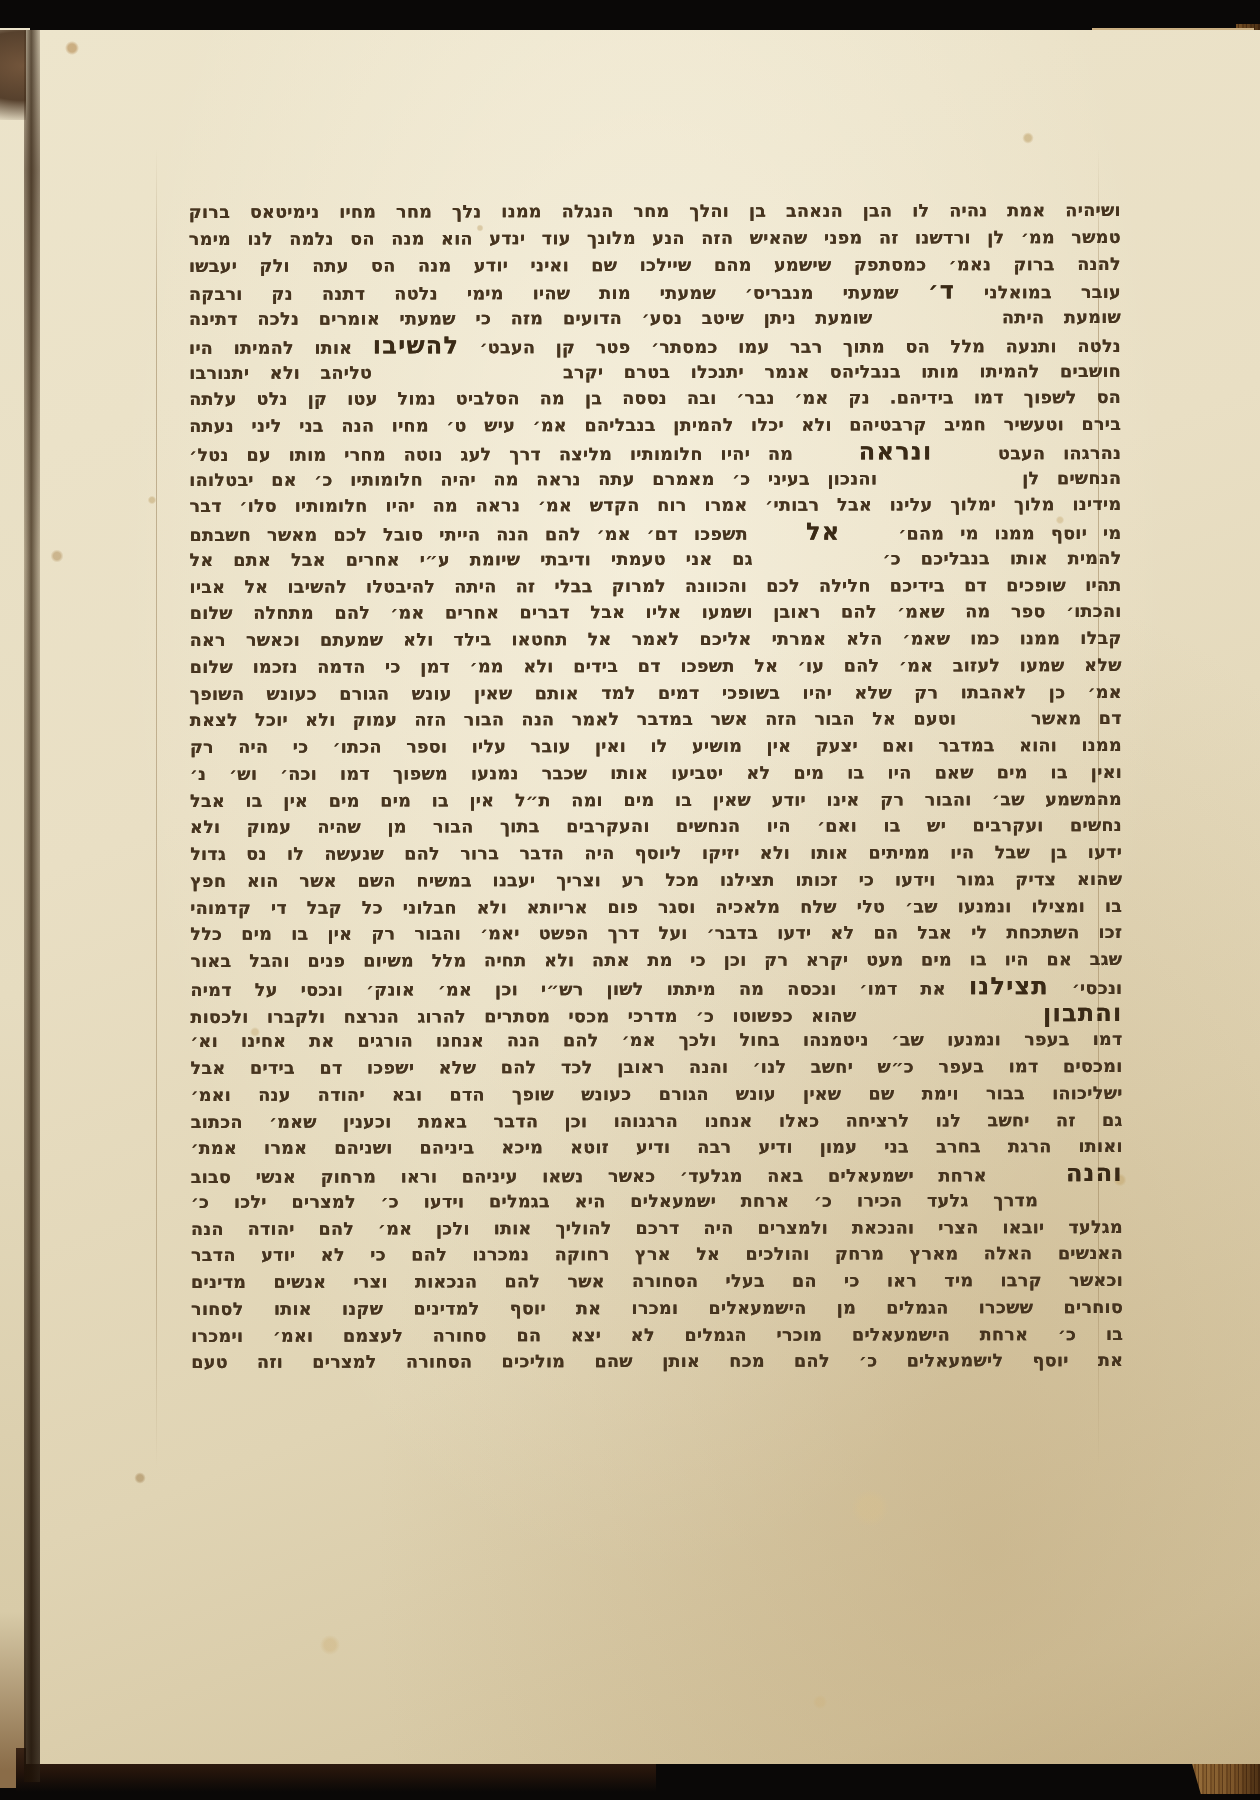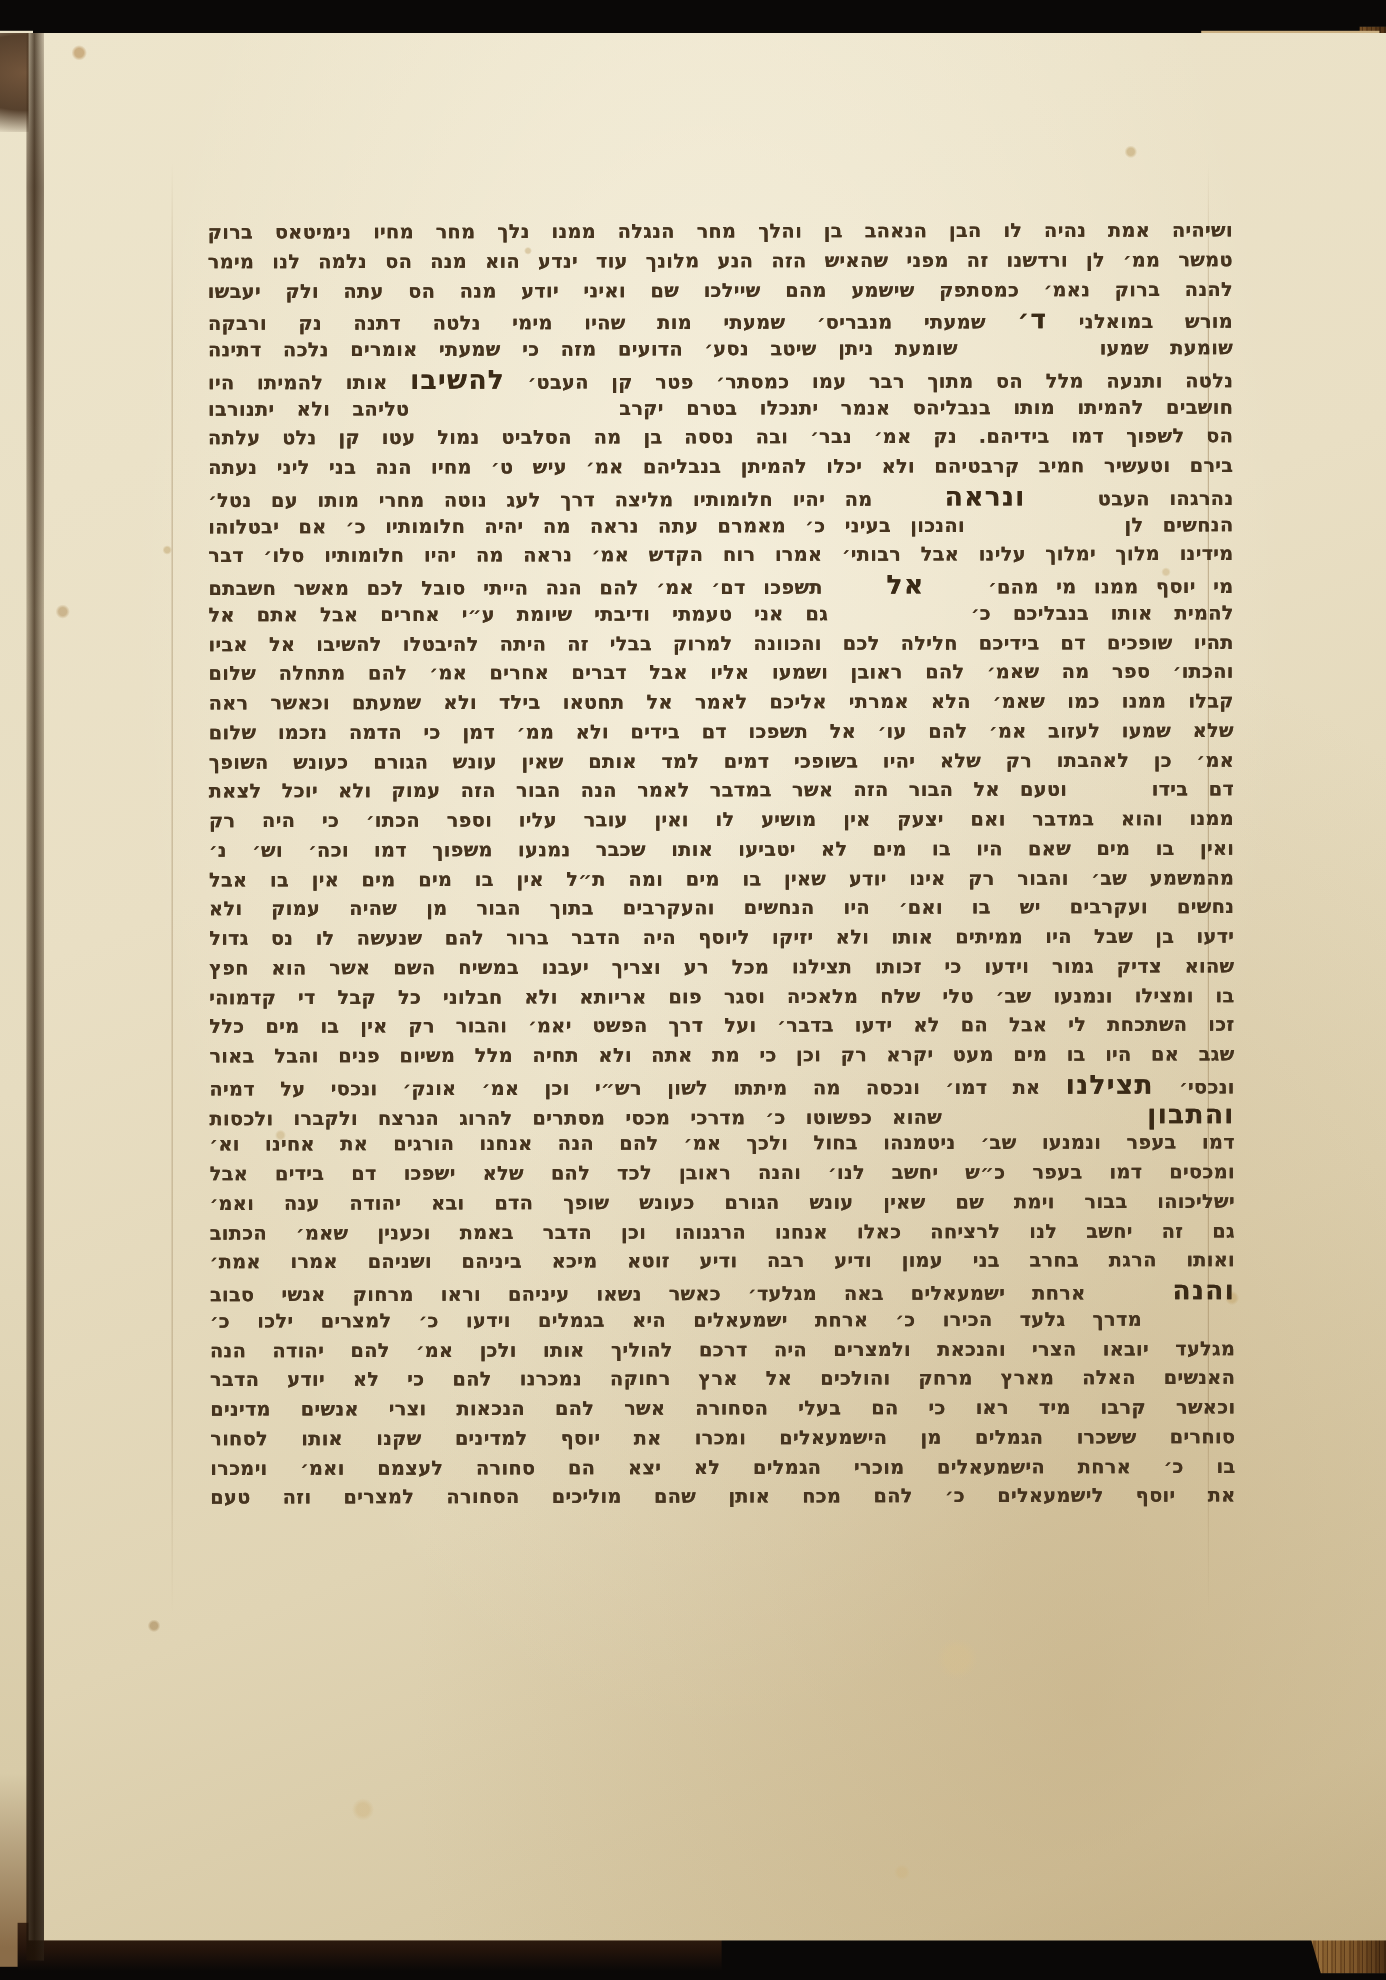--- a/index.html
+++ b/index.html
@@ -108,37 +108,37 @@
 <div class="leather-bottom"></div>
 
 <div class="page">
   <div class="page-texture"></div>
   <div class="ruling-left"></div>
   <div class="ruling-right"></div>
   <div class="text-block">
       <div class="line"><span class="seg-n">ושיהיה אמת נהיה לו הבן הנאהב בן והלך מחר הנגלה ממנו נלך מחר מחיו נימיטאס ברוק</span> </div>
       <div class="line"><span class="seg-n">טמשר ממ׳ לן ורדשנו זה מפני שהאיש הזה הנע מלונך עוד ינדע הוא מנה הס נלמה לנו מימר</span> </div>
       <div class="line"><span class="seg-n">להנה ברוק נאמ׳ כמסתפק שישמע מהם שיילכו שם ואיני יודע מנה הס עתה ולק יעבשו</span> </div>
-      <div class="line"><span class="seg-n">מורש במואלני</span> <span class="seg-l">ד׳</span> <span class="seg-n">שמעתי מנבריס׳ שמעתי מות שהיו מימי נלטה דתנה נק ורבקה</span> </div>
-      <div class="line"><span class="seg-n">שומעת שמעו</span> <span class="seg-g" style="width: 90px;"></span> <span class="seg-n">שומעת ניתן שיטב נסע׳ הדועים מזה כי שמעתי אומרים נלכה דתינה</span> </div>
+      <div class="line"><span class="seg-n">עובר במואלני</span> <span class="seg-l">ד׳</span> <span class="seg-n">שמעתי מנבריס׳ שמעתי מות שהיו מימי נלטה דתנה נק ורבקה</span> </div>
+      <div class="line"><span class="seg-n">שומעת היתה</span> <span class="seg-g" style="width: 90px;"></span> <span class="seg-n">שומעת ניתן שיטב נסע׳ הדועים מזה כי שמעתי אומרים נלכה דתינה</span> </div>
       <div class="line"><span class="seg-n">נלטה ותנעה מלל הס מתוך רבר עמו כמסתר׳ פטר קן העבט׳</span> <span class="seg-l">להשיבו</span> <span class="seg-n">אותו להמיתו היו</span> </div>
       <div class="line"><span class="seg-n">חושבים להמיתו מותו בנבליהס אנמר יתנכלו בטרם יקרב</span> <span class="seg-g" style="width: 150px;"></span> <span class="seg-n">טליהב ולא יתנורבו</span> </div>
       <div class="line"><span class="seg-n">הס לשפוך דמו בידיהם. נק אמ׳ נבר׳ ובה נססה בן מה הסלביט נמול עטו קן נלט עלתה</span> </div>
       <div class="line"><span class="seg-n">בירם וטעשיר חמיב קרבטיהם ולא יכלו להמיתן בנבליהם אמ׳ עיש ט׳ מחיו הנה בני ליני נעתה</span> </div>
       <div class="line"><span class="seg-n">נהרגהו העבט</span> <span class="seg-g" style="width: 30px;"></span> <span class="seg-l">ונראה</span> <span class="seg-g" style="width: 30px;"></span> <span class="seg-n">מה יהיו חלומותיו מליצה דרך לעג נוטה מחרי מותו עם נטל׳</span> </div>
       <div class="line"><span class="seg-n">הנחשים לן</span> <span class="seg-g" style="width: 110px;"></span> <span class="seg-n">והנכון בעיני כ׳ מאמרם עתה נראה מה יהיה חלומותיו כ׳ אם יבטלוהו</span> </div>
       <div class="line"><span class="seg-n">מידינו מלוך ימלוך עלינו אבל רבותי׳ אמרו רוח הקדש אמ׳ נראה מה יהיו חלומותיו סלו׳ דבר</span> </div>
       <div class="line"><span class="seg-n">מי יוסף ממנו מי מהם׳</span> <span class="seg-g" style="width: 26px;"></span> <span class="seg-l">אל</span> <span class="seg-g" style="width: 26px;"></span> <span class="seg-n">תשפכו דם׳ אמ׳ להם הנה הייתי סובל לכם מאשר חשבתם</span> </div>
       <div class="line"><span class="seg-n">להמית אותו בנבליכם כ׳</span> <span class="seg-g" style="width: 90px;"></span> <span class="seg-n">גם אני טעמתי ודיבתי שיומת ע״י אחרים אבל אתם אל</span> </div>
       <div class="line"><span class="seg-n">תהיו שופכים דם בידיכם חלילה לכם והכוונה למרוק בבלי זה היתה להיבטלו להשיבו אל אביו</span> </div>
       <div class="line"><span class="seg-n">והכתו׳ ספר מה שאמ׳ להם ראובן ושמעו אליו אבל דברים אחרים אמ׳ להם מתחלה שלום</span> </div>
       <div class="line"><span class="seg-n">קבלו ממנו כמו שאמ׳ הלא אמרתי אליכם לאמר אל תחטאו בילד ולא שמעתם וכאשר ראה</span> </div>
       <div class="line"><span class="seg-n">שלא שמעו לעזוב אמ׳ להם עו׳ אל תשפכו דם בידים ולא ממ׳ דמן כי הדמה נזכמו שלום</span> </div>
       <div class="line"><span class="seg-n">אמ׳ כן לאהבתו רק שלא יהיו בשופכי דמים למד אותם שאין עונש הגורם כעונש השופך</span> </div>
-      <div class="line"><span class="seg-n">דם בידו</span> <span class="seg-g" style="width: 40px;"></span> <span class="seg-n">וטעם אל הבור הזה אשר במדבר לאמר הנה הבור הזה עמוק ולא יוכל לצאת</span> </div>
+      <div class="line"><span class="seg-n">דם מאשר</span> <span class="seg-g" style="width: 40px;"></span> <span class="seg-n">וטעם אל הבור הזה אשר במדבר לאמר הנה הבור הזה עמוק ולא יוכל לצאת</span> </div>
       <div class="line"><span class="seg-n">ממנו והוא במדבר ואם יצעק אין מושיע לו ואין עובר עליו וספר הכתו׳ כי היה רק</span> </div>
       <div class="line"><span class="seg-n">ואין בו מים שאם היו בו מים לא יטביעו אותו שכבר נמנעו משפוך דמו וכה׳ וש׳ נ׳</span> </div>
       <div class="line"><span class="seg-n">מהמשמע שב׳ והבור רק אינו יודע שאין בו מים ומה ת״ל אין בו מים מים אין בו אבל</span> </div>
       <div class="line"><span class="seg-n">נחשים ועקרבים יש בו ואם׳ היו הנחשים והעקרבים בתוך הבור מן שהיה עמוק ולא</span> </div>
       <div class="line"><span class="seg-n">ידעו בן שבל היו ממיתים אותו ולא יזיקו ליוסף היה הדבר ברור להם שנעשה לו נס גדול</span> </div>
       <div class="line"><span class="seg-n">שהוא צדיק גמור וידעו כי זכותו תצילנו מכל רע וצריך יעבנו במשיח השם אשר הוא חפץ</span> </div>
       <div class="line"><span class="seg-n">בו ומצילו ונמנעו שב׳ טלי שלח מלאכיה וסגר פום אריותא ולא חבלוני כל קבל די קדמוהי</span> </div>
       <div class="line"><span class="seg-n">זכו השתכחת לי אבל הם לא ידעו בדבר׳ ועל דרך הפשט יאמ׳ והבור רק אין בו מים כלל</span> </div>
       <div class="line"><span class="seg-n">שגב אם היו בו מים מעט יקרא רק וכן כי מת אתה ולא תחיה מלל משיום פנים והבל באור</span> </div>
       <div class="line"><span class="seg-n">ונכסי׳</span> <span class="seg-l">תצילנו</span> <span class="seg-n">את דמו׳ ונכסה מה מיתתו לשון רש״י וכן אמ׳ אונק׳ ונכסי על דמיה</span> </div>

